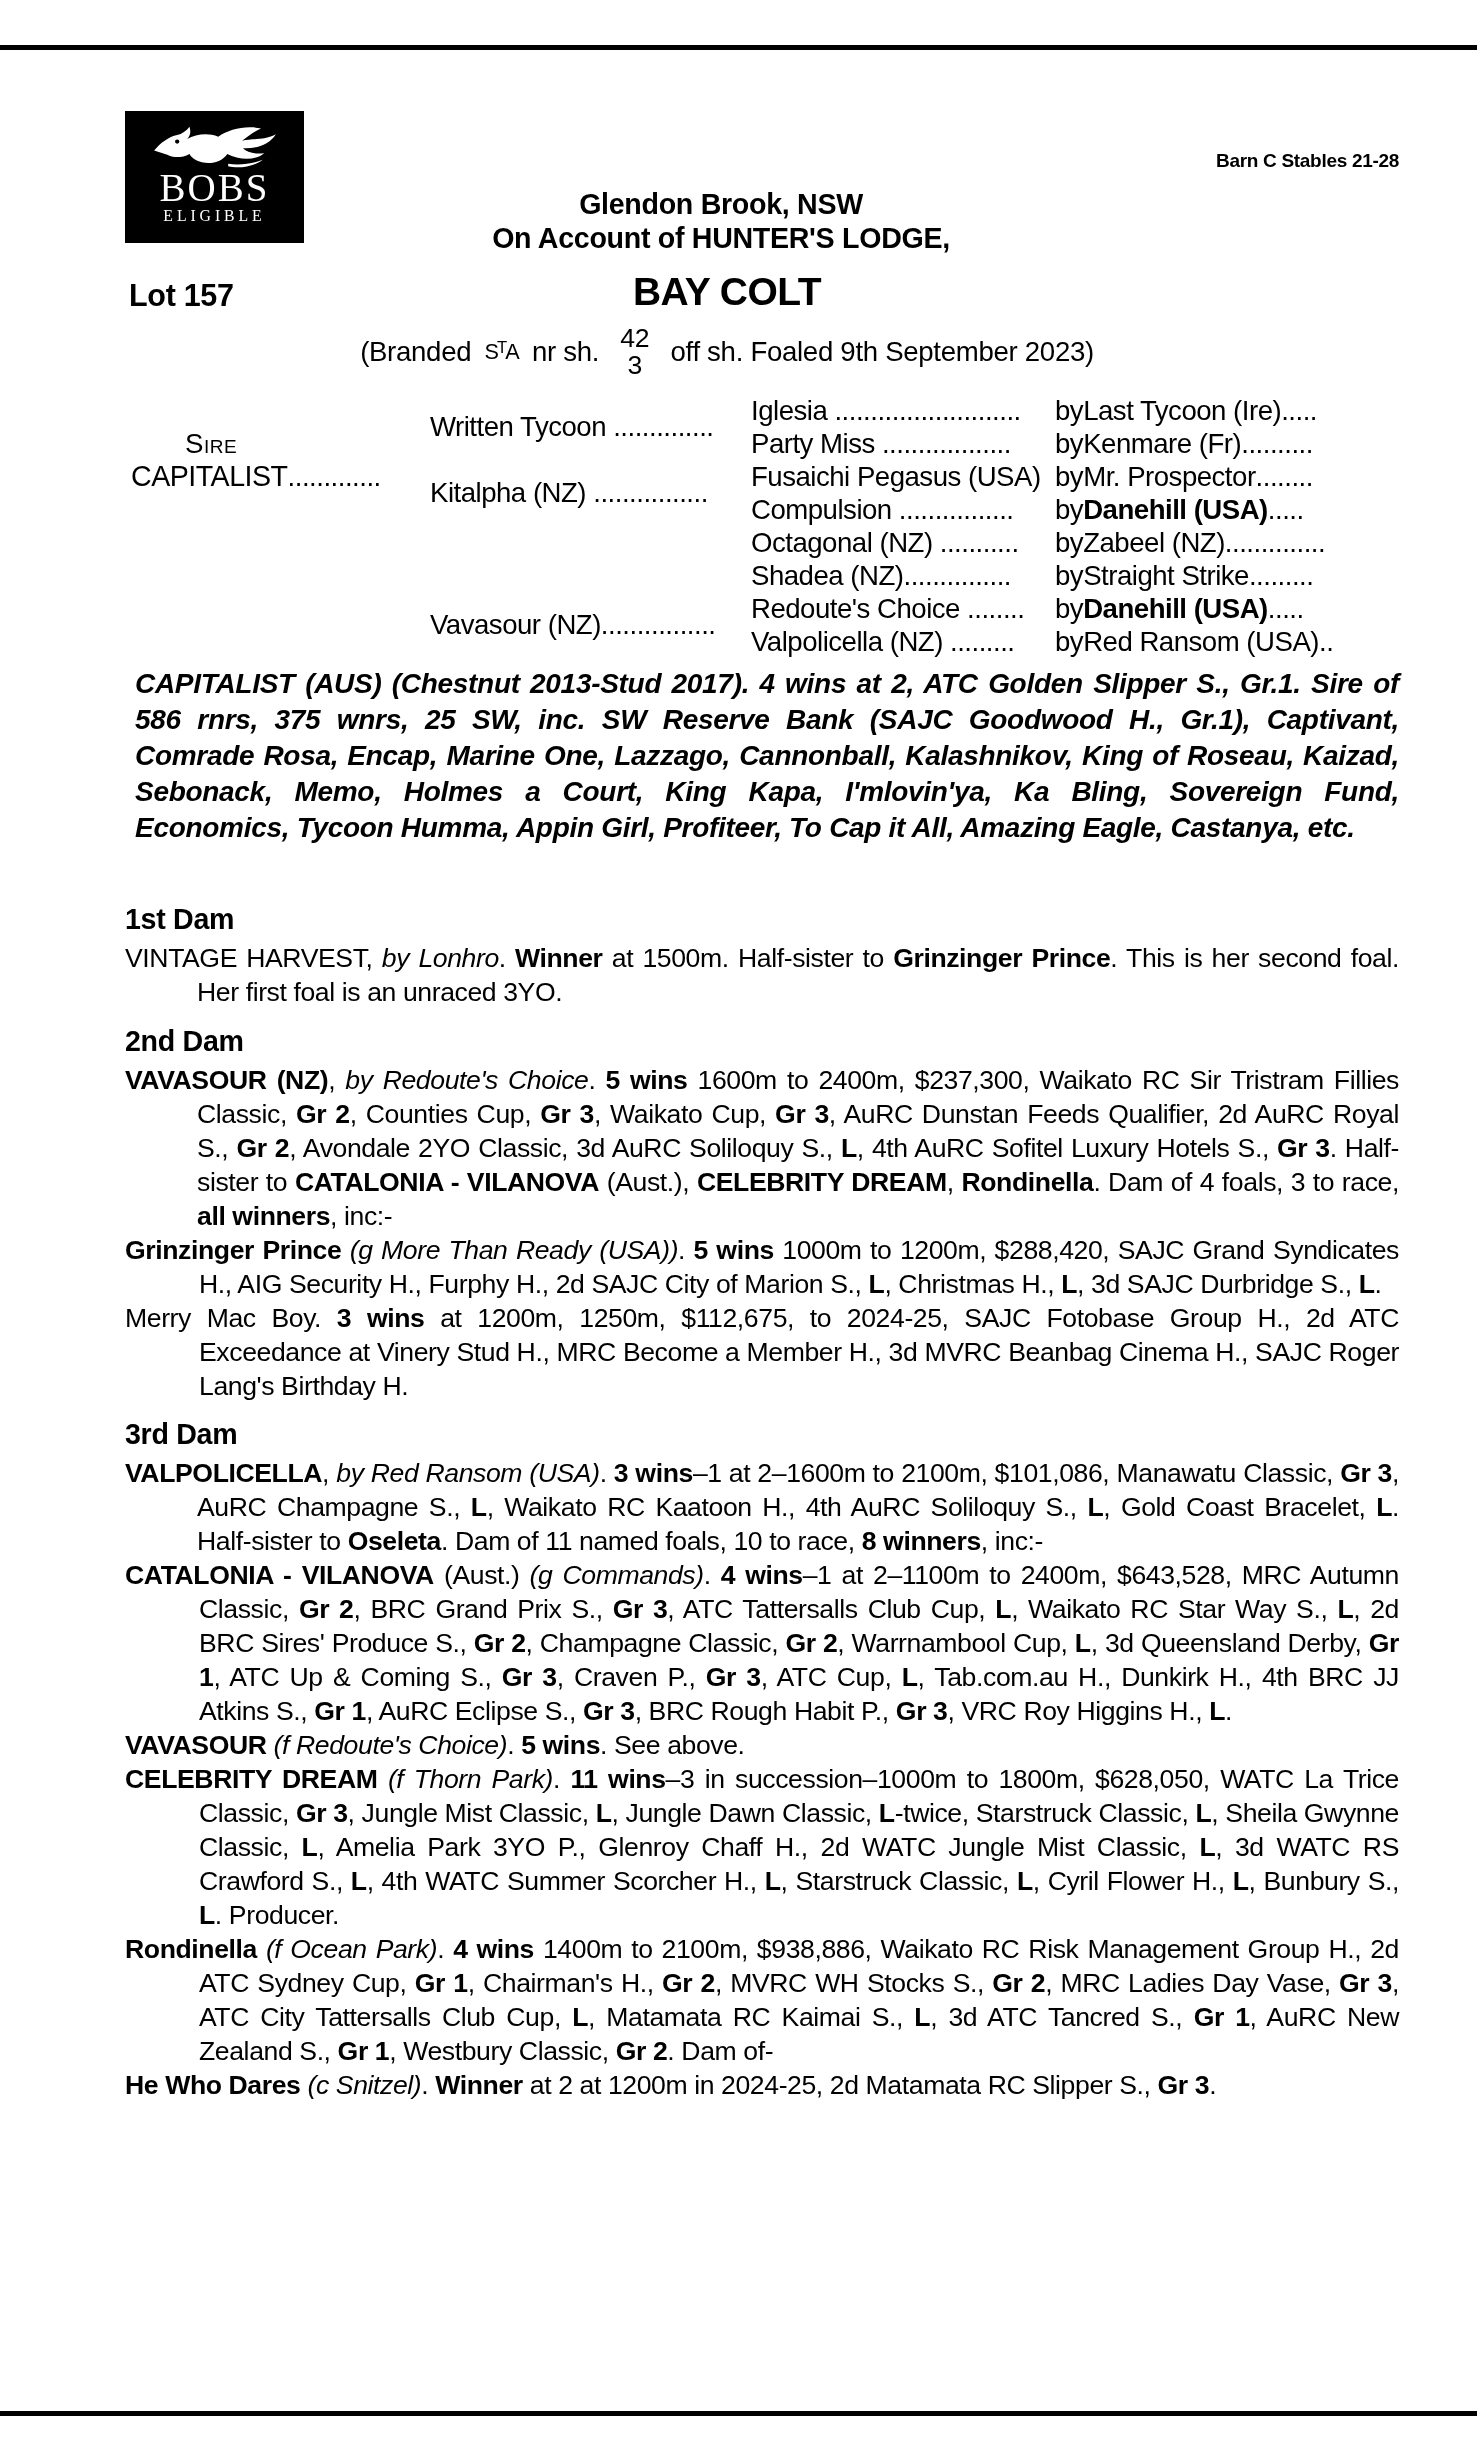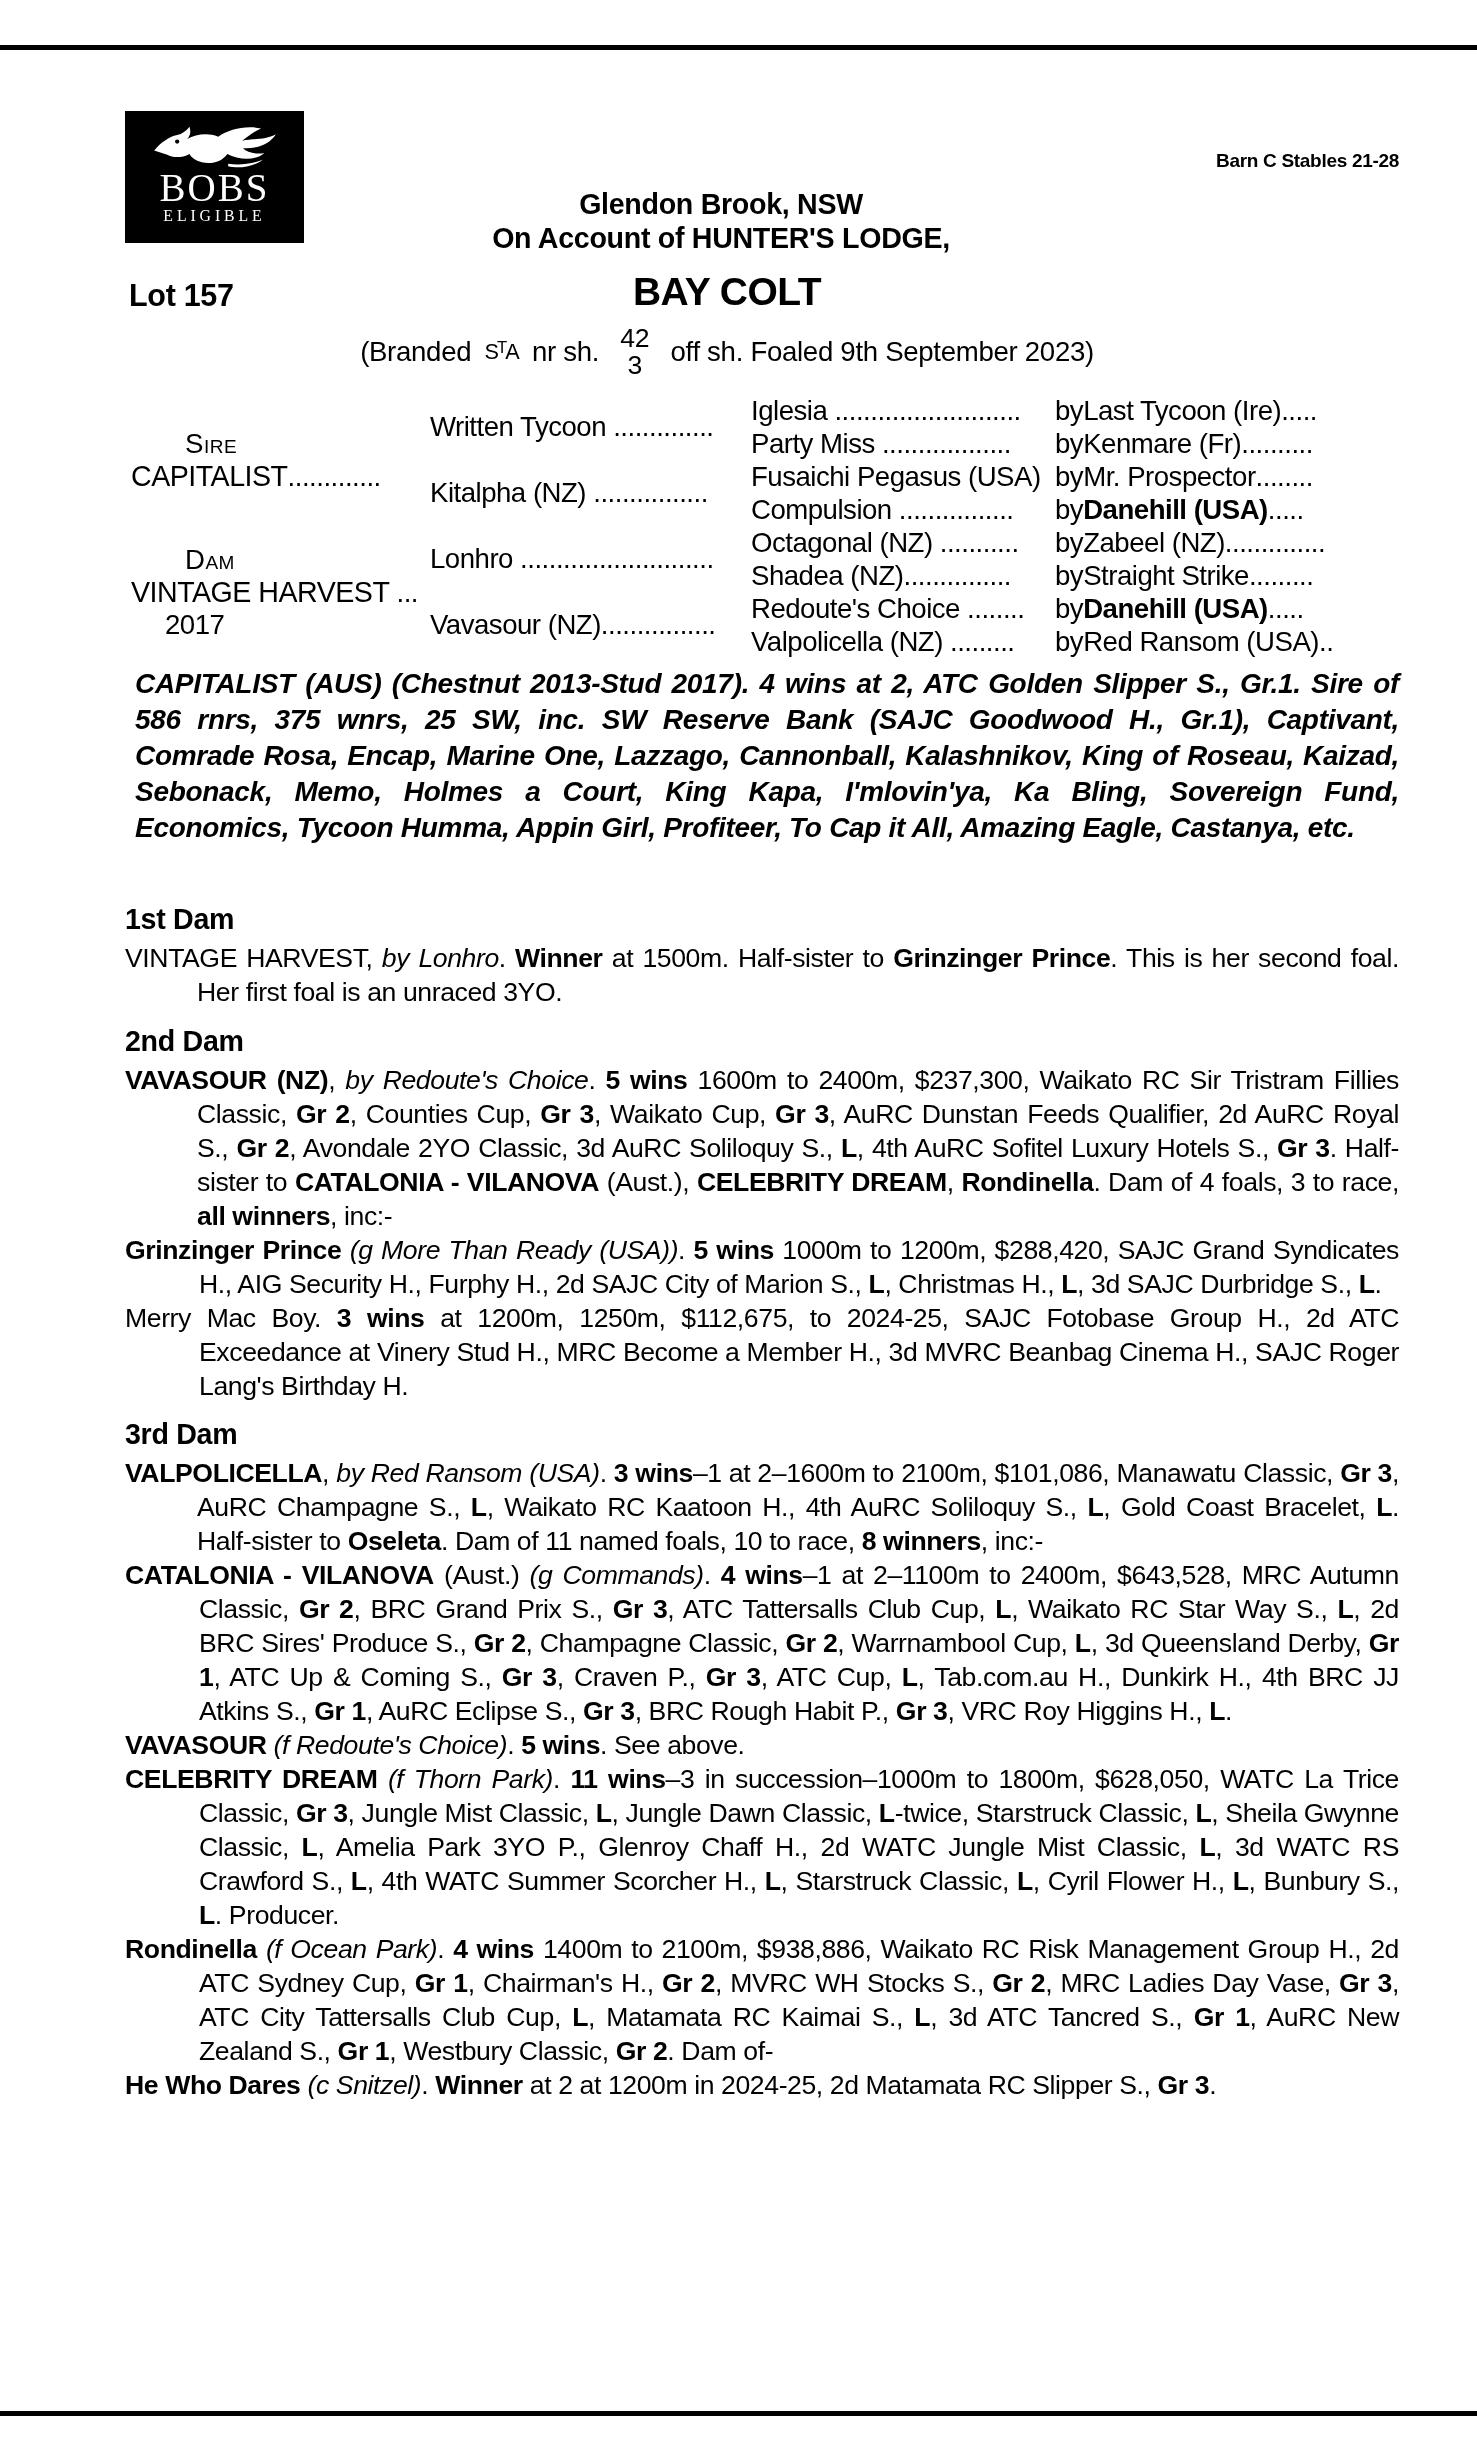--- a/index.html
+++ b/index.html
@@ -118,26 +118,20 @@
         <span>by </span>
         <span>Mr. Prospector</span>
         <span> ........</span>
       </div>
       <div class="ped-cell" style="grid-area: 4 / 3;">Compulsion ................</div>
       <div class="ped-cell" style="grid-area: 4 / 4;">
         <span>by </span>
         <span class="b">Danehill (USA)</span>
         <span> .....</span>
       </div>
-      <div class="ped-group" style="grid-area: 5 / 1 / span 4;">
-        <div class="ped-role">Dam</div>
-        <div><span class="ped-gname">VINTAGE HARVEST</span><span class="ped-gdots"> ...</span></div>
-        <div class="ped-year">2017</div>
-      </div>
-      <div class="ped-cell" style="grid-area: 5 / 2 / span 2;">Lonhro ...........................</div>
       <div class="ped-cell" style="grid-area: 5 / 3;">Octagonal (NZ) ...........</div>
       <div class="ped-cell" style="grid-area: 5 / 4;">
         <span>by </span>
         <span>Zabeel (NZ)</span>
         <span>..............</span>
       </div>
       <div class="ped-cell" style="grid-area: 6 / 3;">Shadea (NZ)...............</div>
       <div class="ped-cell" style="grid-area: 6 / 4;">
         <span>by </span>
         <span>Straight Strike</span>

